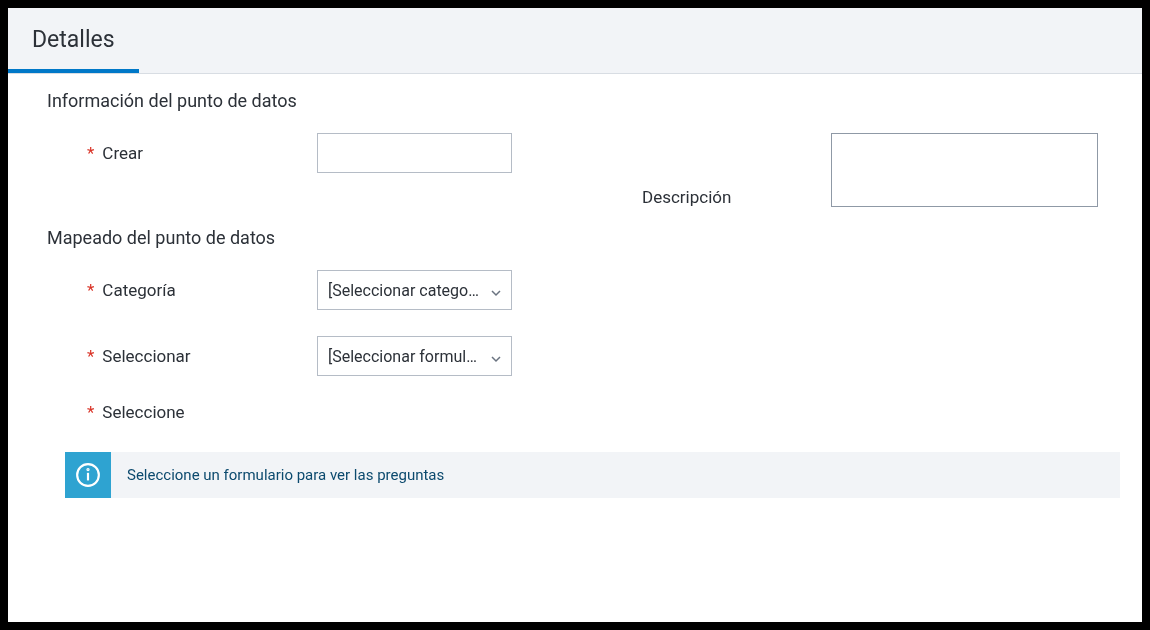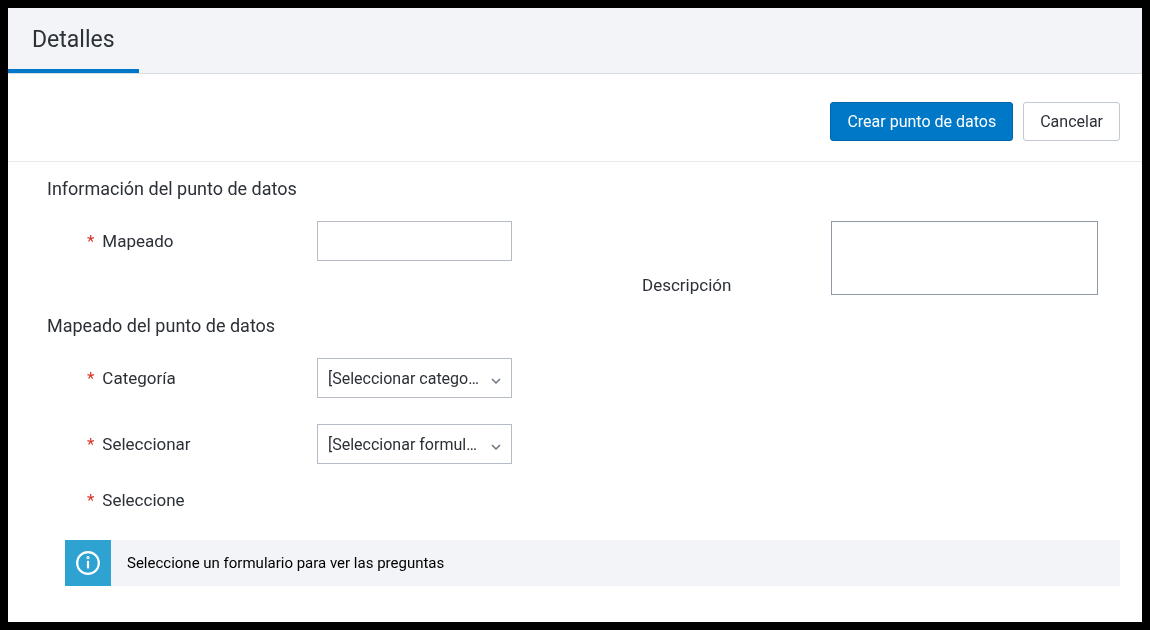--- a/index.html
+++ b/index.html
@@ -195,45 +195,41 @@
     }
 
     .info-icon-box svg {
       width: 26px;
       height: 26px;
     }
 
     .info-text {
       padding: 14px 16px;
       font-size: 15px;
-      color: #000000;
+      color: #0c4a6e;
     }
   </style>
 </head>
 <body>
 
 <div class="app-window">
   <div class="tab-bar">
     <div class="tab active">Detalles</div>
   </div>
 
-  <div class="action-bar">
-    <button class="btn btn-primary">Crear punto de datos</button>
-    <button class="btn btn-secondary">Cancelar</button>
-  </div>
 
   <div class="content">
 
     <div class="section-title">Información del punto de datos</div>
 
     <div class="info-row">
       <div class="field-group">
         <div class="field-label">
           <span class="required-asterisk">*</span>
-          <span>Mapeado</span>
+          <span>Crear</span>
         </div>
         <input type="text" class="text-input" value="" style="">
       </div>
 
       <div class="field-group wide">
         <div class="field-label desc">
           <span>Descripción</span>
         </div>
         <textarea class="textarea-input" style=""></textarea>
       </div>

